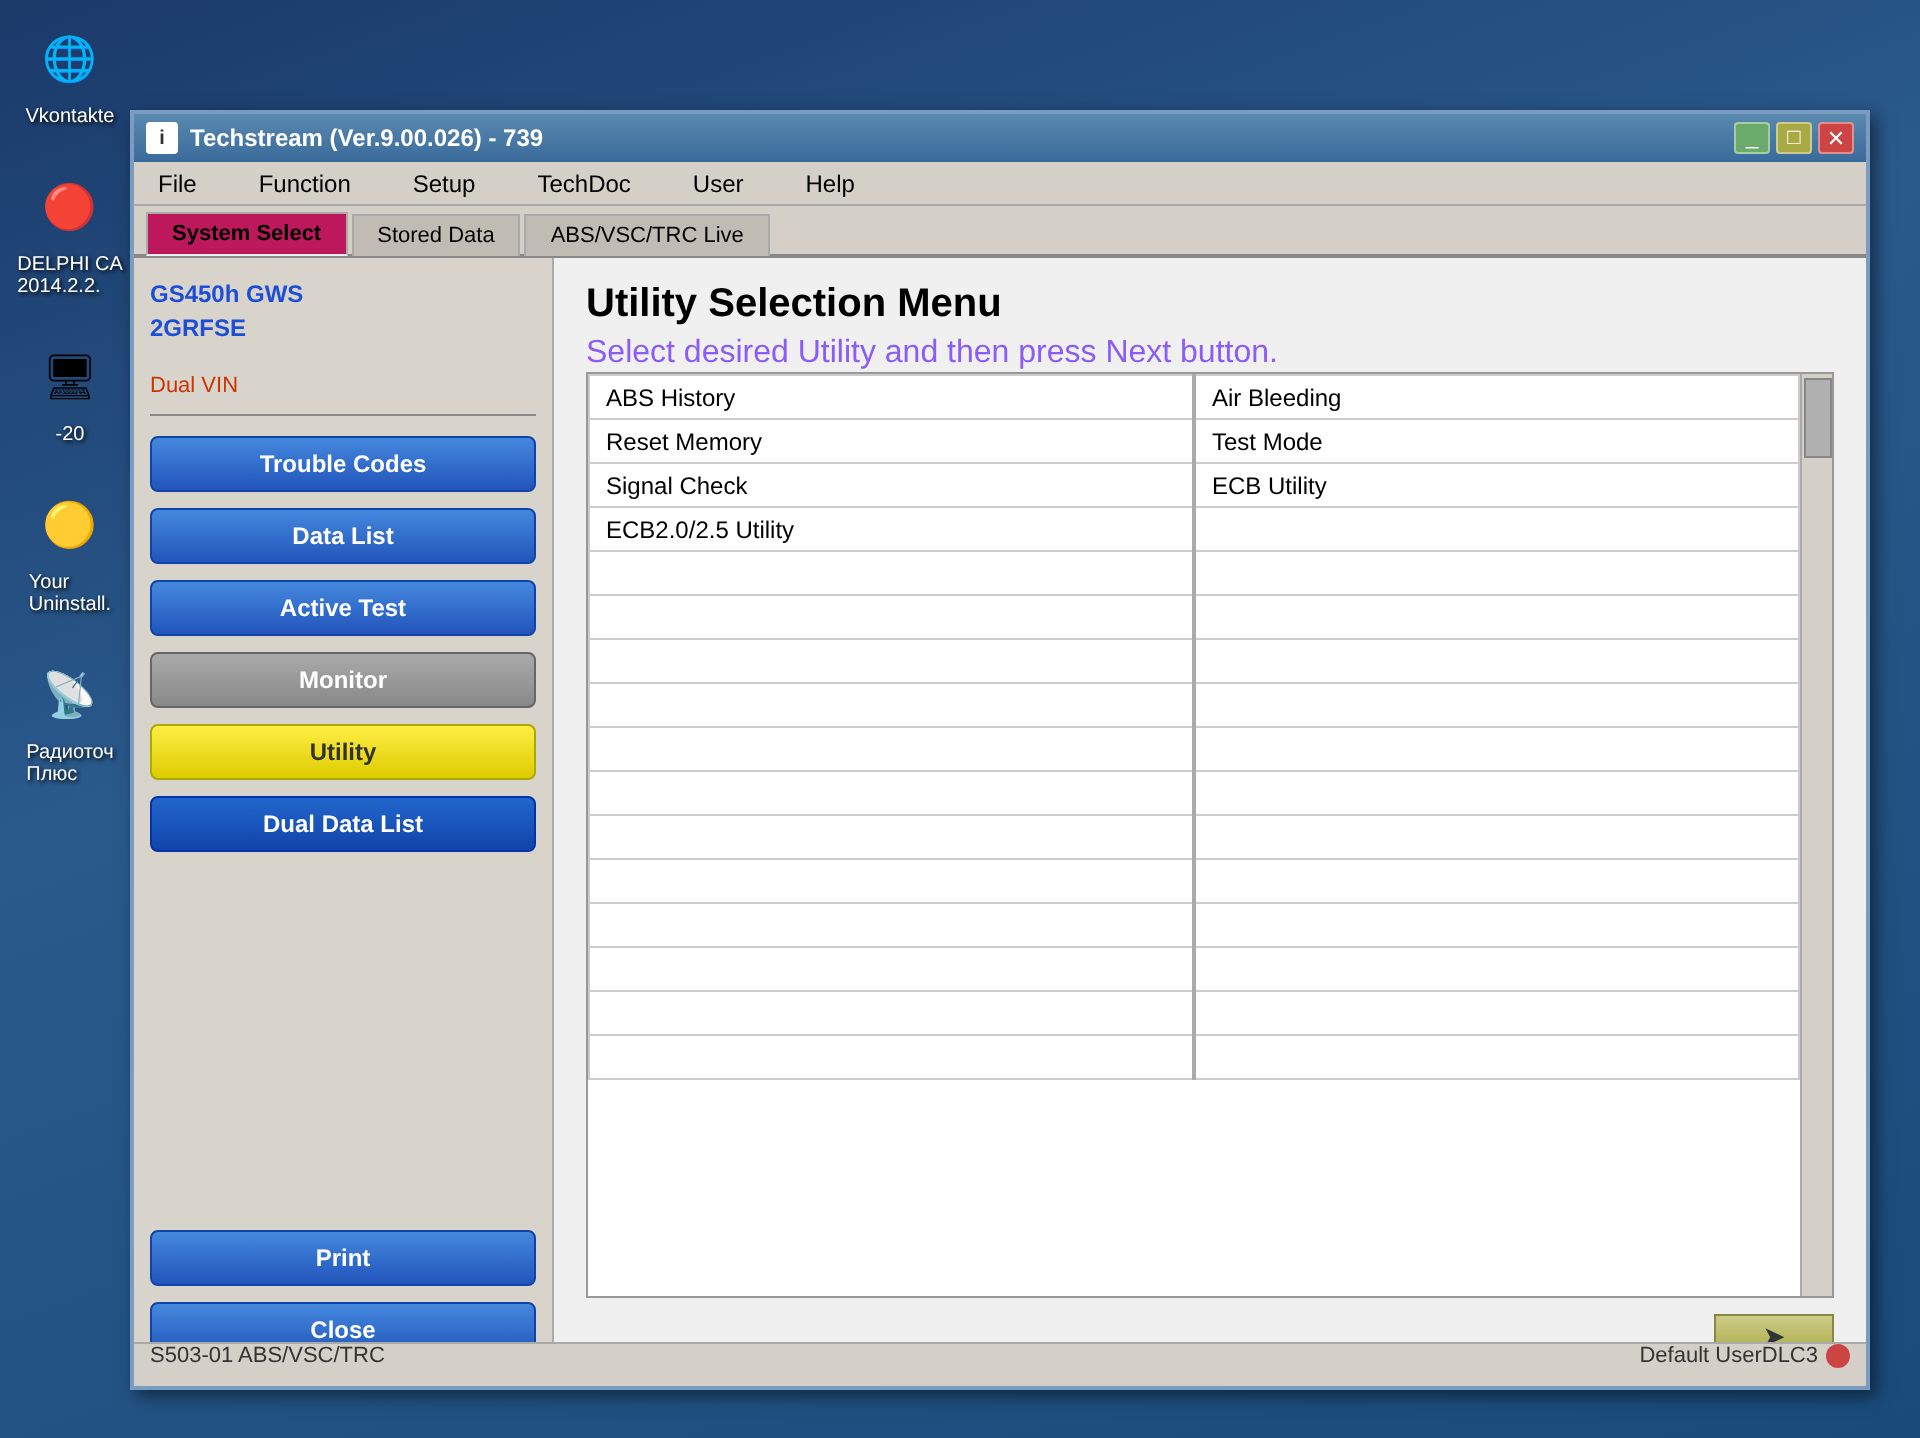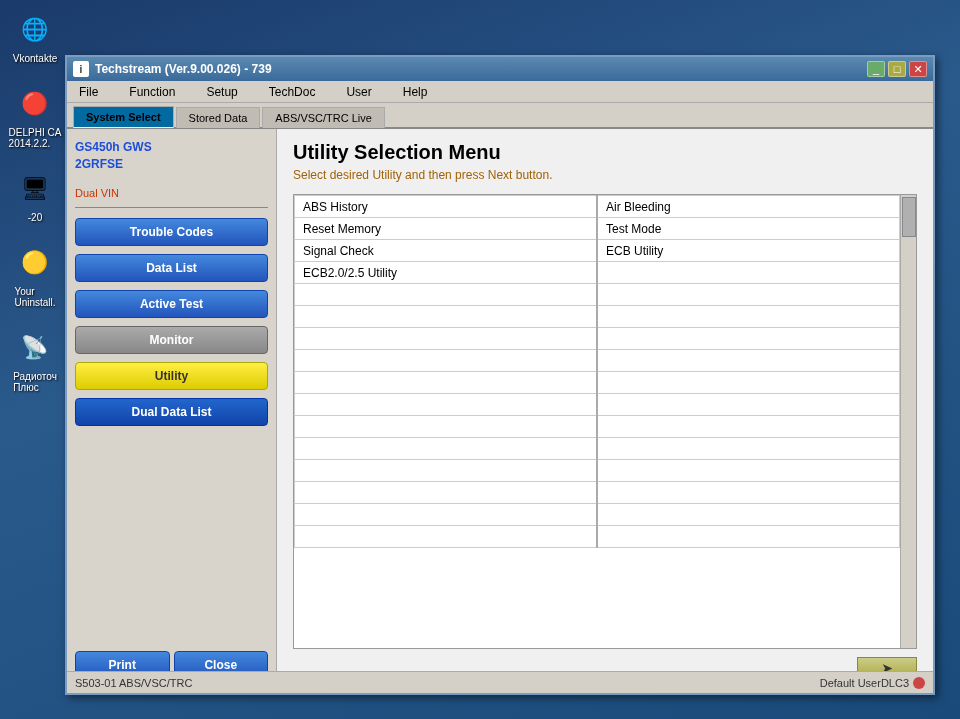--- a/index.html
+++ b/index.html
@@ -146,21 +146,21 @@
       border: 1px solid #aaa;
       border-bottom: none;
       background: #c0bcb4;
       cursor: pointer;
       font-size: 11px;
       margin-right: 2px;
       position: relative;
       top: 1px;
     }
     .tab.active {
-      background: #0369a1;
+      background: #be185d;
       border-bottom: 1px solid #f0f0f0;
       font-weight: bold;
     }
 
     
     .content-area {
       display: flex;
       height: calc(100% - 74px);
     }
 
@@ -206,44 +206,44 @@
     }
     .btn-blue { background: linear-gradient(180deg, #4488dd 0%, #2255bb 100%); border: 1px solid #1144aa; }
     .btn-gray { background: linear-gradient(180deg, #aaa 0%, #888 100%); border: 1px solid #666; }
     .btn-yellow { background: linear-gradient(180deg, #ffee44 0%, #ddcc00 100%); border: 1px solid #aaaa00; color: #333; }
     .btn-blue2 { background: linear-gradient(180deg, #2266cc 0%, #1144aa 100%); border: 1px solid #0033aa; }
 
     .sidebar-spacer { flex: 1; }
 
     .bottom-buttons {
       display: flex;
-      flex-direction: row;
+      flex-direction: column;
       gap: 4px;
       margin-top: auto;
       justify-content: flex-end;
     }
 
     
     .main-panel {
       flex: 1;
       background: #f0f0f0;
       padding: 12px 16px;
       display: flex;
       flex-direction: column;
     }
     .page-title {
       font-size: 20px;
       font-weight: bold;
       color: #000;
       margin-bottom: 4px;
     }
     .page-subtitle {
-      font-size: 12px;
-      color: #a16207;
-      margin-bottom: 12px;
+      font-size: 16px;
+      color: #8b5cf6;
+      margin-bottom: 0;
     }
 
     
     .utility-table-container {
       border: 1px solid #999;
       background: white;
       flex: 1;
       overflow: hidden;
       display: flex;
       flex-direction: column;
@@ -294,21 +294,21 @@
     
     .status-bar {
       position: absolute;
       bottom: 0;
       left: 0;
       right: 0;
       height: 22px;
       background: #d4d0c8;
       border-top: 1px solid #aaa;
       display: flex;
-      align-items: center;
+      align-items: flex-start;
       padding: 0 8px;
       justify-content: space-between;
     }
     .status-left {
       font-size: 11px;
       color: #333;
     }
     .status-right {
       display: flex;
       align-items: center;

